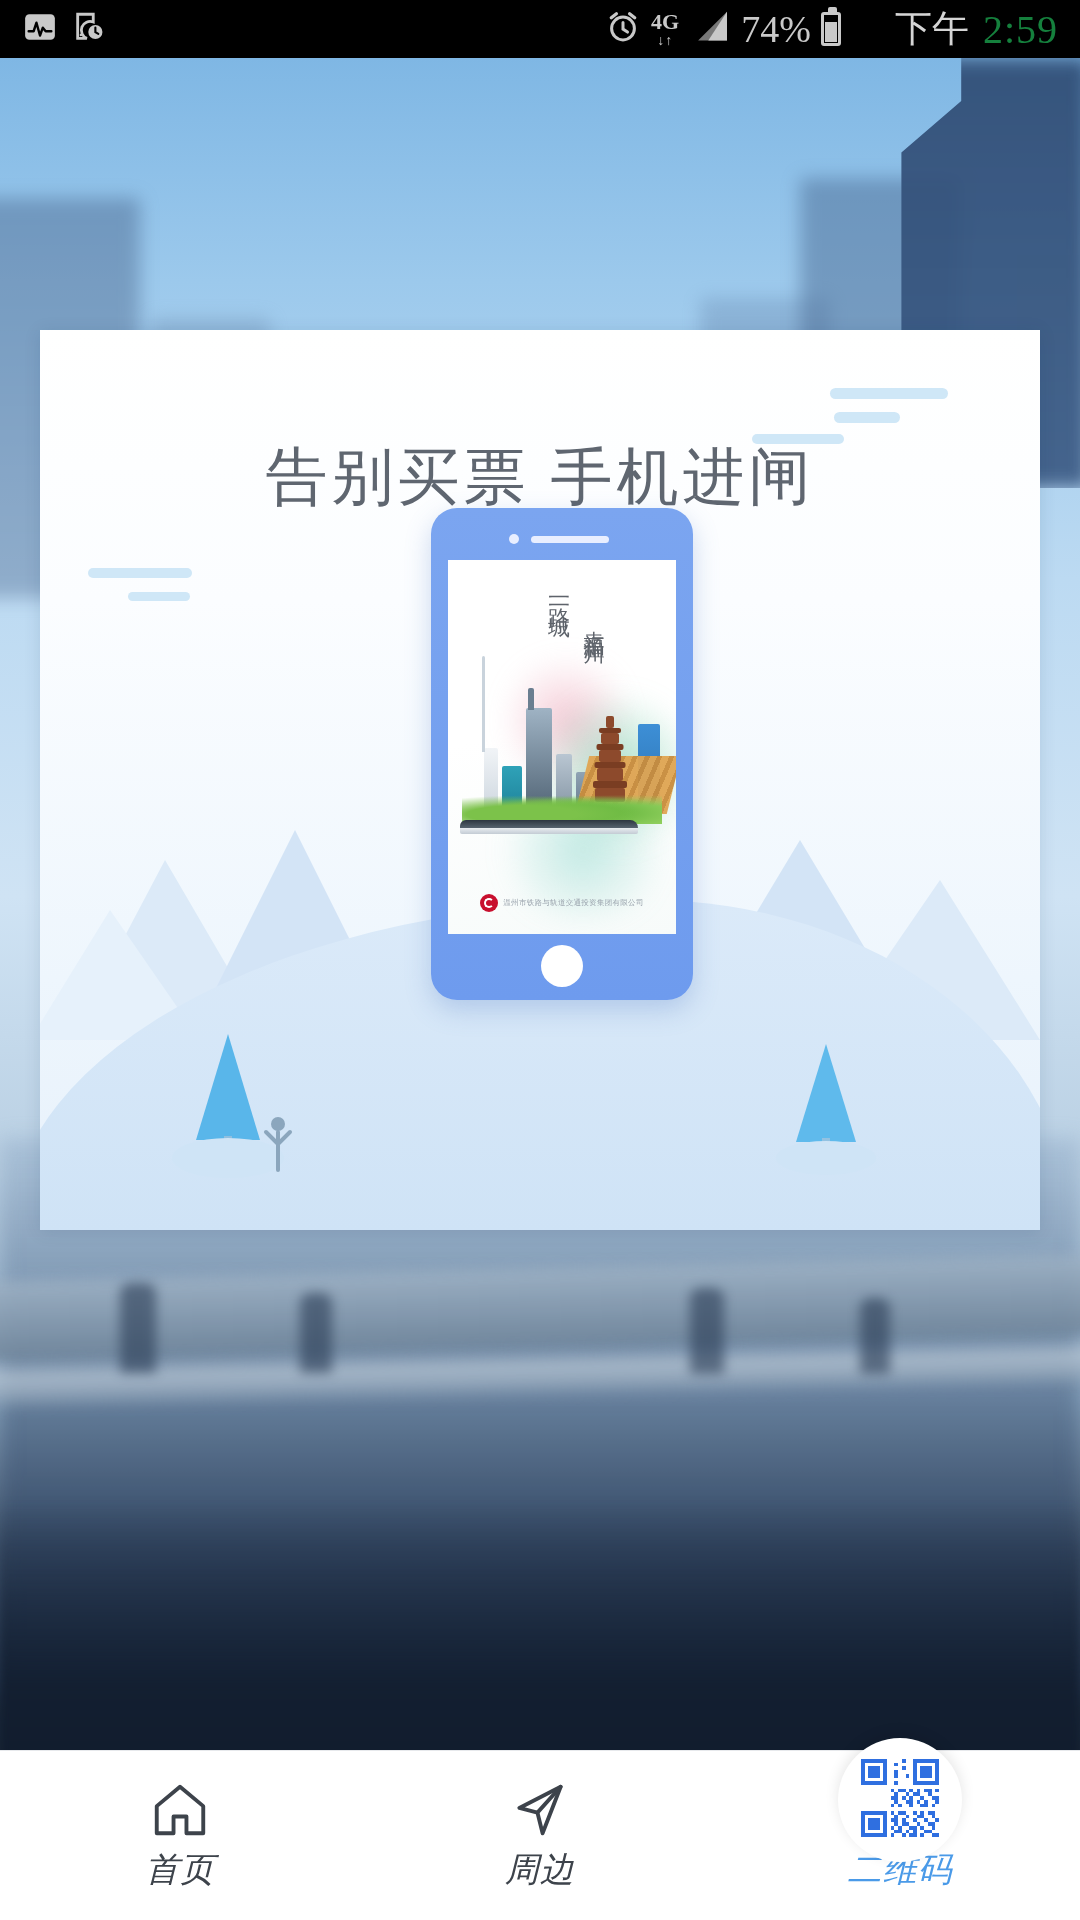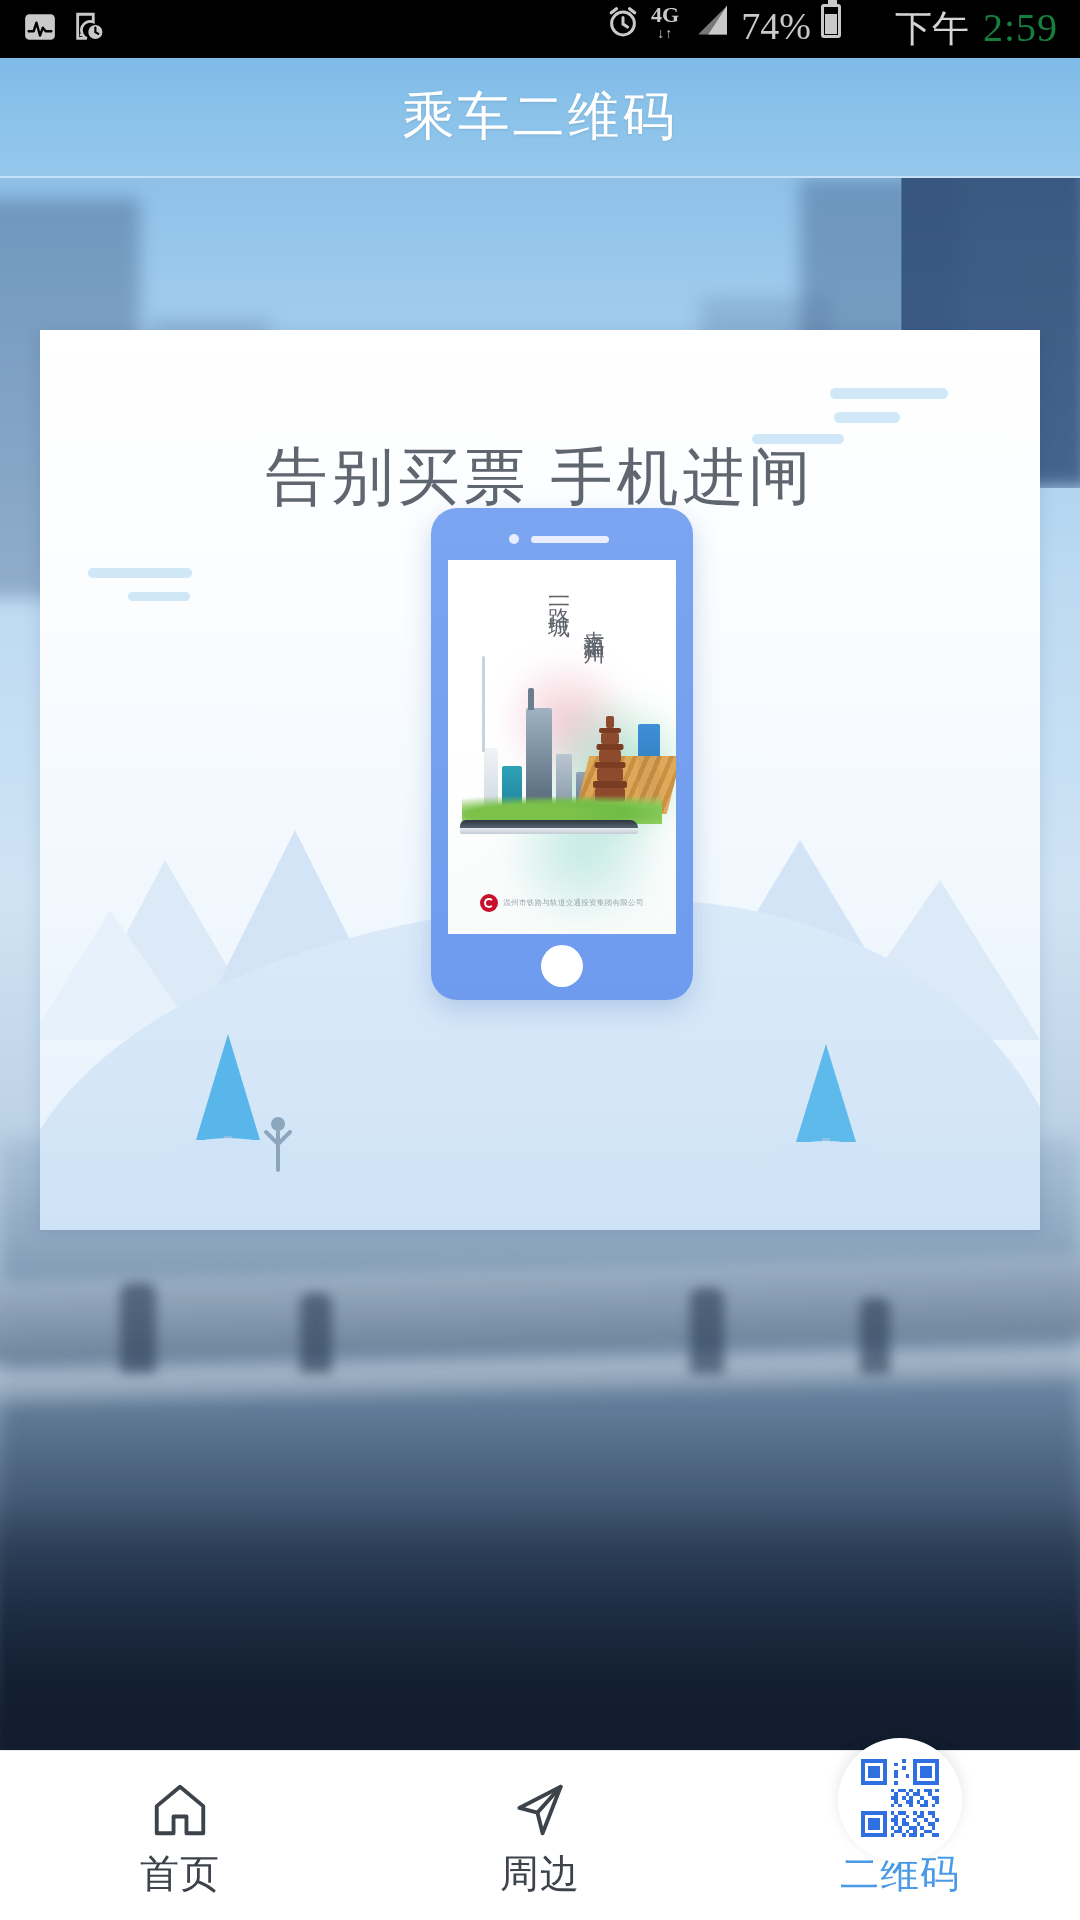--- a/index.html
+++ b/index.html
@@ -10,21 +10,21 @@
   }
   #app { position:relative; width:1080px; height:1920px; overflow:hidden; }
 
   
   .statusbar{
     position:absolute; top:0; left:0; width:1080px; height:58px;
     background:#000; display:flex; align-items:center;
     padding:0 22px; z-index:50;
   }
   .sb-left{ display:flex; align-items:center; gap:14px; }
-  .sb-right{ margin-left:auto; display:flex; gap:10px; }
+  .sb-right{ margin-left:auto; display:flex; align-items:center; gap:10px; }
   .sb-ico{ display:block; }
   .sb-pct{ color:#c9c9c9; font-size:38px; font-family:"Liberation Serif",serif; letter-spacing:0px; }
   .sb-time{ color:#15803d; font-size:40px; font-family:"Liberation Serif",serif; letter-spacing:1px; }
   .sb-ampm{ color:#d5d5d5; font-size:37px; font-family:"DejaVu Sans",sans-serif; margin-right:4px;margin-left:44px;}
   .sb-4g{ display:flex; flex-direction:column; align-items:center; line-height:1; }
   .sb-4g b{ color:#c9c9c9; font-size:22px; font-family:"Liberation Serif",serif; font-weight:bold; }
   .sb-4g i{ color:#c9c9c9; font-size:14px; font-style:normal; letter-spacing:1px; }
   .batt{ width:20px; height:34px; border:3px solid #c9c9c9; border-radius:3px; position:relative; }
   .batt:before{ content:""; position:absolute; top:-8px; left:4px; width:9px; height:5px; background:#c9c9c9; border-radius:2px 2px 0 0;}
   .batt:after{ content:""; position:absolute; left:1px; right:1px; bottom:1px; height:72%; background:#c9c9c9;}
@@ -155,21 +155,21 @@
 
   
   .tabbar{
     position:absolute; left:0; bottom:0; width:1080px; height:170px;
     background:#ffffff; display:flex; z-index:60;
     border-top:1px solid #e7e9ec;
   }
   .tab{ flex:1; display:flex; flex-direction:column; align-items:center; justify-content:flex-start;
         padding-top:28px; cursor:pointer; }
   .tab-ico{ height:62px; display:flex; align-items:center; justify-content:center; }
-  .tab-lbl{ font-size:39px; color:#3d434b; margin-top:6px; letter-spacing:1px; }
+  .tab-lbl{ font-size:34px; color:#3d434b; margin-top:6px; letter-spacing:1px;font-style:italic; }
   .tab.active .tab-lbl{ color:#4a9ae8; }
   .tab-center{ position:relative; }
   .qr-bubble{
     position:absolute; left:50%; transform:translateX(-50%);
     bottom:58px; width:124px; height:124px; background:#fff; border-radius:50%;
     display:flex; align-items:center; justify-content:center;
     box-shadow:0 -4px 14px rgba(0,0,0,.10);
   }
 </style>
 </head>
@@ -228,23 +228,20 @@
     <div class="platform"></div>
     <div class="rail"></div>
     <div class="rail2"></div>
     <div class="ppl" style="left:120px; top:1225px; width:36px; height:90px;"></div>
     <div class="ppl" style="left:300px; top:1235px; width:32px; height:80px;"></div>
     <div class="ppl" style="left:690px; top:1230px; width:34px; height:86px;"></div>
     <div class="ppl" style="left:860px; top:1240px; width:30px; height:76px;"></div>
     <div class="darkbase"></div>
   </div>
 
-  <div class="header">
-    <div class="header-title">乘车二维码</div>
-  </div>
 
   <div class="card">
 
     <div class="cl" style="right:92px;  top:58px;  width:118px; height:11px;"></div>
     <div class="cl" style="right:140px; top:82px;  width:66px;  height:11px;"></div>
     <div class="cl" style="right:196px; top:104px; width:92px;  height:10px;"></div>
     <div class="cl" style="left:48px;  top:238px; width:104px; height:10px;"></div>
     <div class="cl" style="left:88px;  top:262px; width:62px;  height:9px;"></div>
 
     <div class="mtns">

